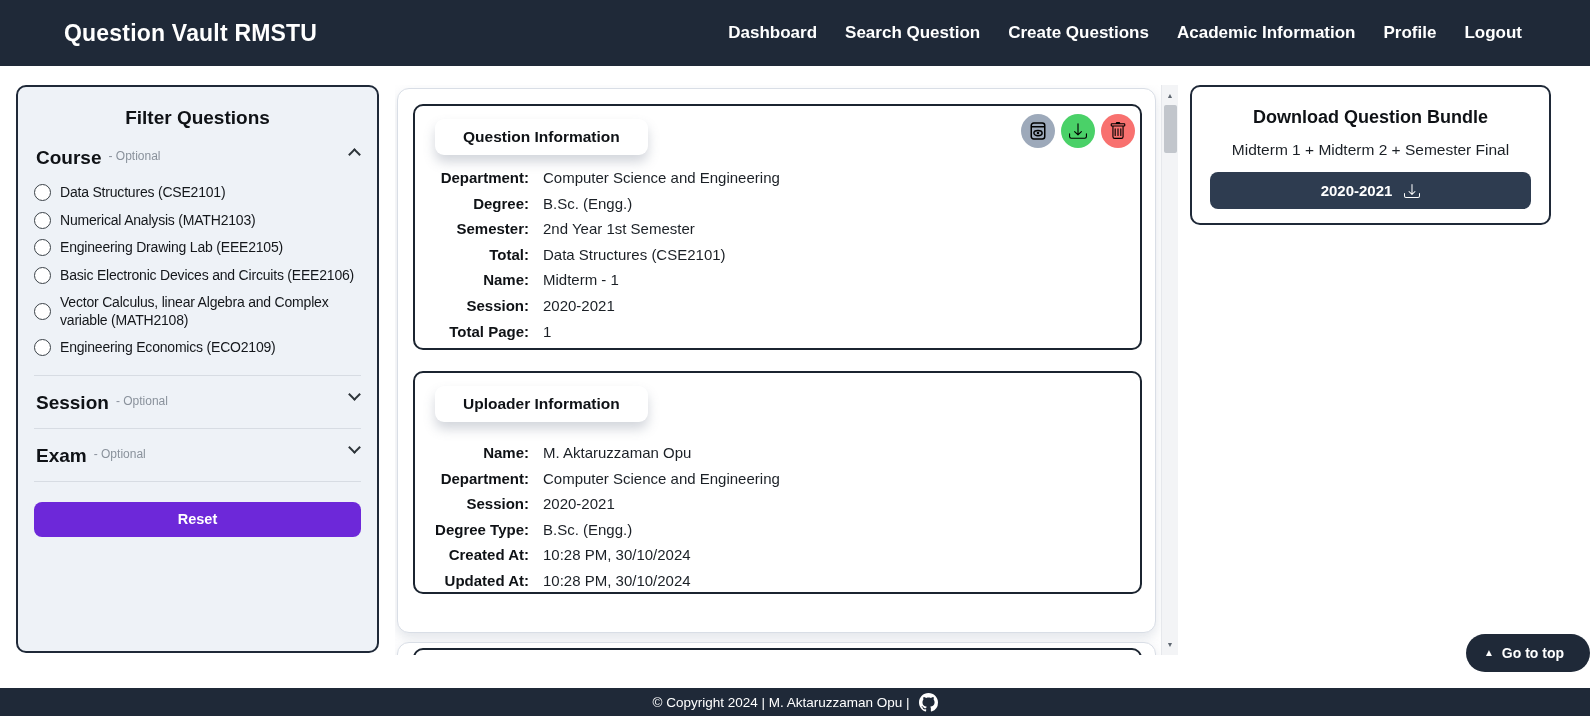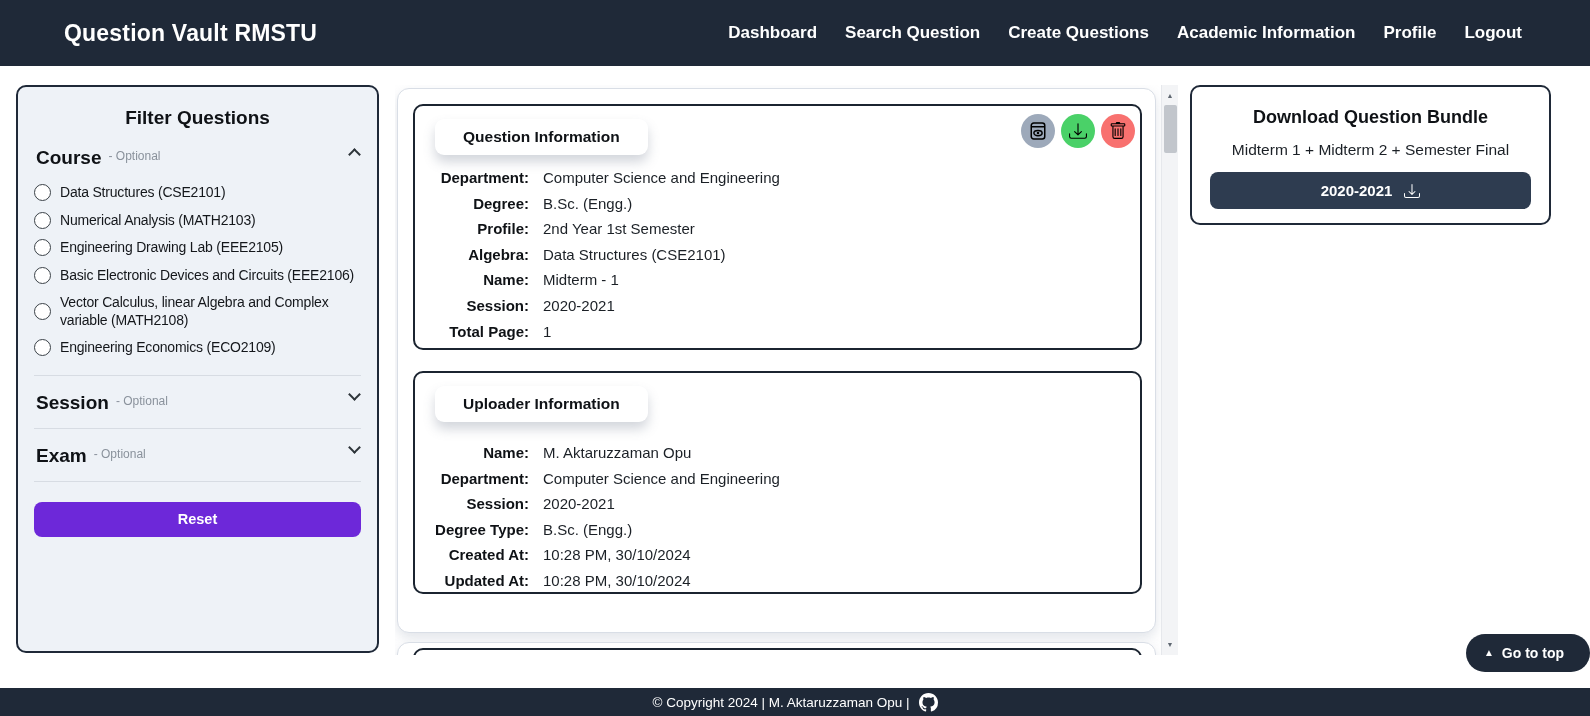--- a/index.html
+++ b/index.html
@@ -192,25 +192,25 @@
         <div class="info-rows">
           <div class="info-row">
             <div class="info-label">Department:</div>
             <div class="info-value">Computer Science and Engineering</div>
           </div>
           <div class="info-row">
             <div class="info-label">Degree:</div>
             <div class="info-value">B.Sc. (Engg.)</div>
           </div>
           <div class="info-row">
-            <div class="info-label">Profile:</div>
+            <div class="info-label">Semester:</div>
             <div class="info-value">2nd Year 1st Semester</div>
           </div>
           <div class="info-row">
-            <div class="info-label">Algebra:</div>
+            <div class="info-label">Total:</div>
             <div class="info-value">Data Structures (CSE2101)</div>
           </div>
           <div class="info-row">
             <div class="info-label">Name:</div>
             <div class="info-value">Midterm - 1</div>
           </div>
           <div class="info-row">
             <div class="info-label">Session:</div>
             <div class="info-value">2020-2021</div>
           </div>

